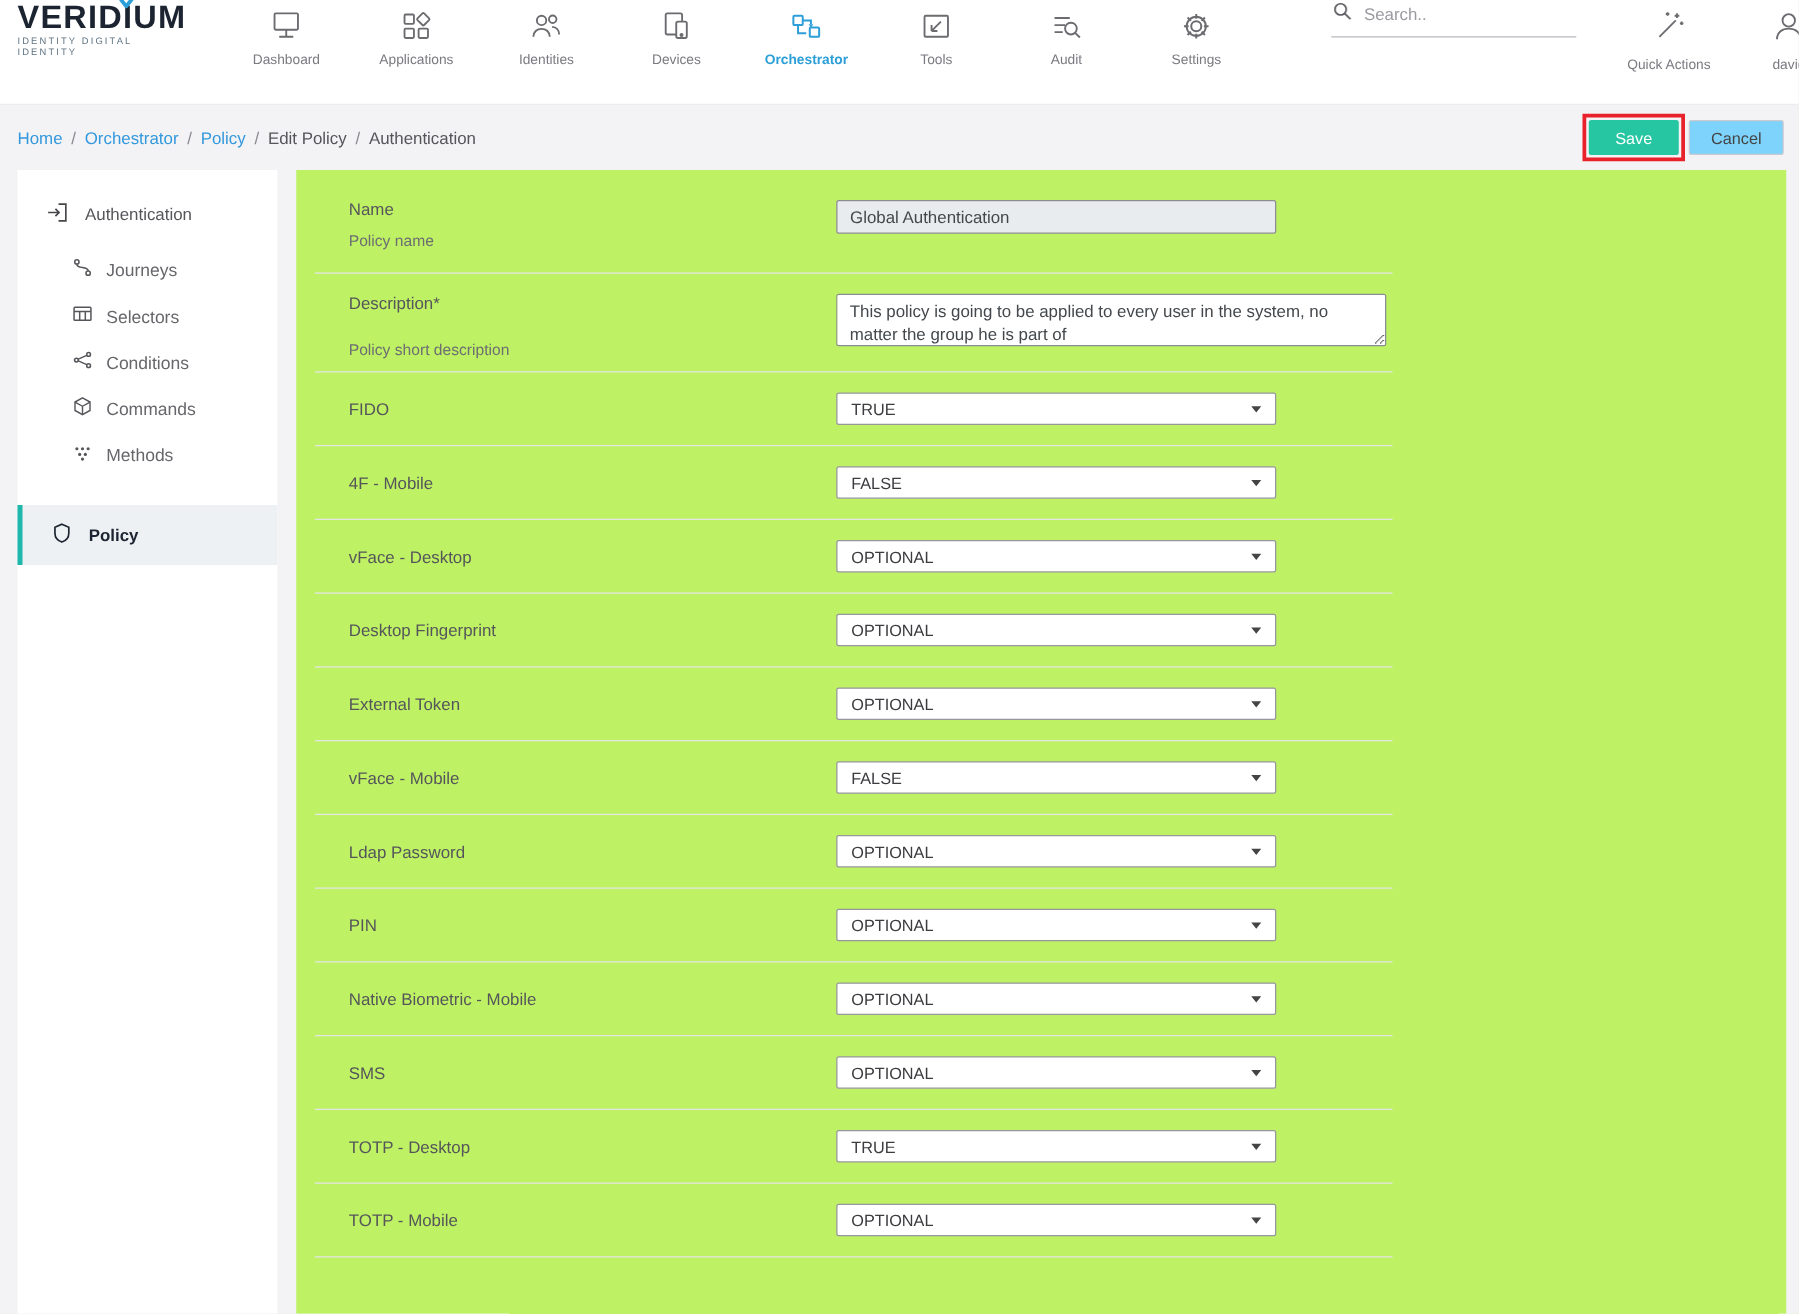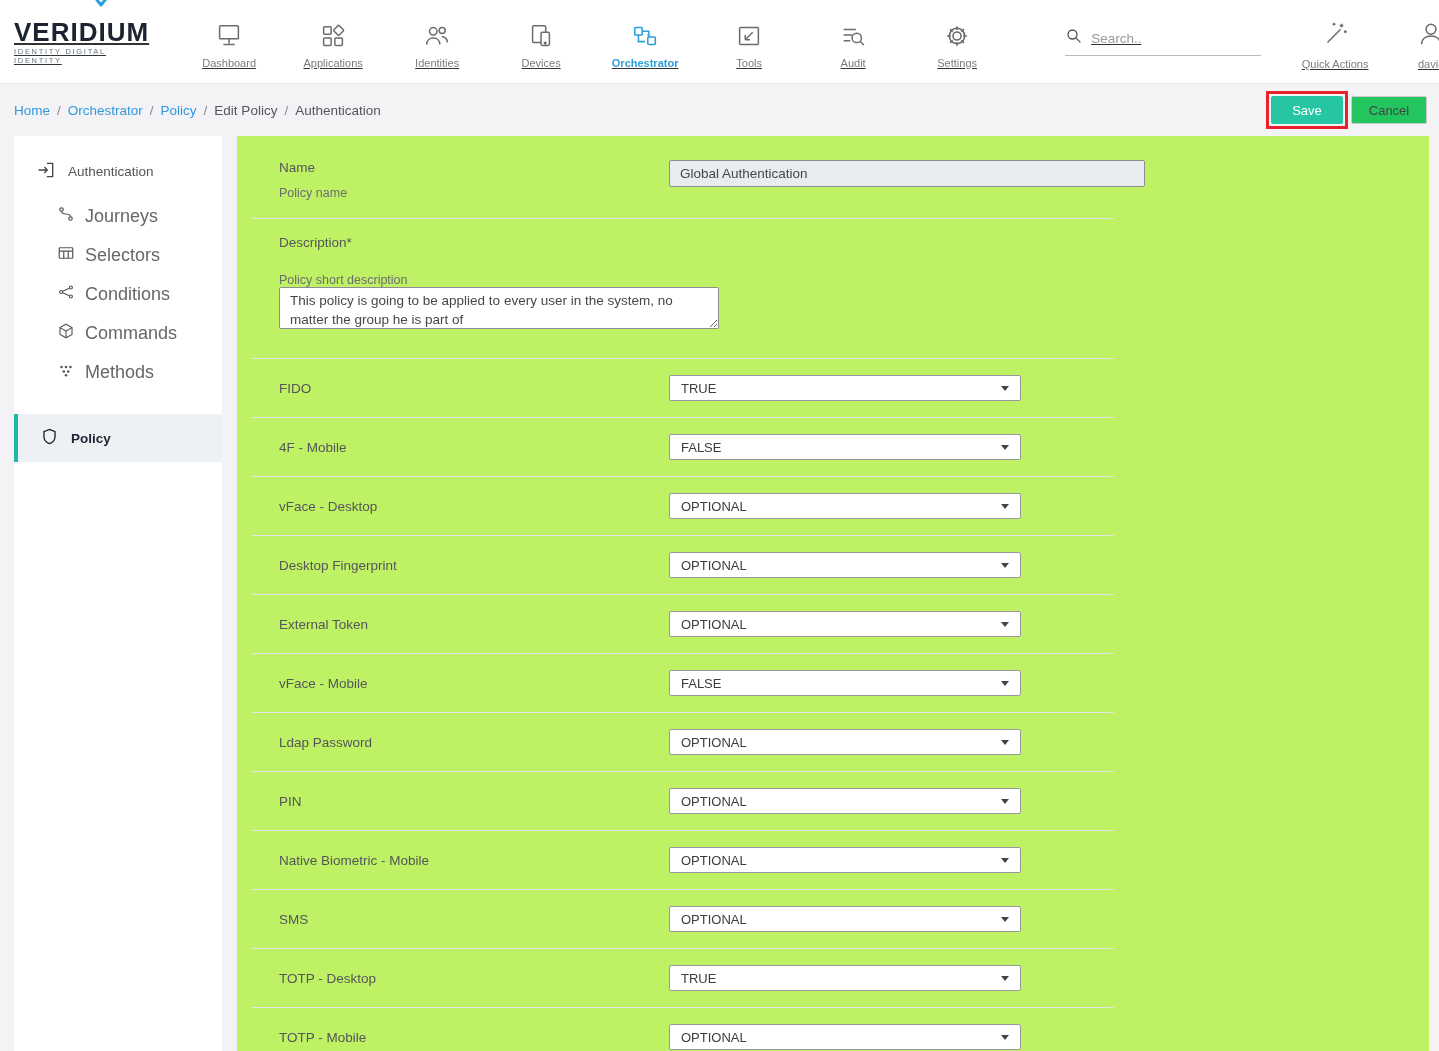--- a/index.html
+++ b/index.html
@@ -1,21 +1,21 @@
 <!DOCTYPE html>
 <html><head>
 <meta charset="utf-8">
 <style>
   * { margin:0; padding:0; box-sizing:border-box; }
   html,body { width:1439px; height:1051px; overflow:hidden;
     font-family:"Liberation Sans", sans-serif; background:#f3f3f5; color:#333; }
 
   
-  .topbar { height:84px; background:#fff; display:flex; align-items:center;
-    border-bottom:1px solid #ececef; position:relative;text-decoration:underline; }
+  .topbar { height:84px; background:#fff; display:flex; align-items:flex-start;
+    border-bottom:1px solid #ececef; position:relative; }
   .logo { margin:0 0 0 14px; width:180px; }
   .wordmark { position:relative; font-size:26px; font-weight:bold; color:#1b2430;
     letter-spacing:1px; line-height:1; }
   .brand-check { position:absolute; left:95px; top:-6px; }
   .tagline { font-size:7.5px; letter-spacing:1.7px; color:#5f7383; margin-top:2px; }
 
   .nav { display:flex; margin-left:28px; }
   .nav-item { width:104px; display:flex; flex-direction:column; align-items:center;
     gap:6px; cursor:pointer; padding-top:6px; }
   .nav-ico svg { display:block; }
@@ -37,52 +37,52 @@
   .crumb-bar { height:52px; display:flex; align-items:center;
     justify-content:space-between; padding:0 12px 0 14px; }
   .crumbs { font-size:13.5px; color:#55555a; display:flex; gap:7px; align-items:center; }
   .crumb-link { color:#3398dc; cursor:pointer; }
   .crumb-sep { color:#8a8a90; }
   .bar-actions { display:flex; gap:8px; align-items:center;justify-content:center; }
   .save-wrap { position:relative; }
   .btn { height:28px; font-size:13px; border-radius:2px; cursor:pointer;
     font-family:"Liberation Sans",sans-serif; }
   .btn-save { width:72px; background:#26c6a2; color:#fff; border:1px solid #26c6a2; }
-  .btn-cancel { width:76px; background:#22c55e; color:#444; border:1px solid #c9c9cf; }
+  .btn-cancel { width:76px; background:#7dd3fc; color:#444; border:1px solid #c9c9cf; }
   .annotation-box { position:absolute; left:-5px; top:-5px; right:-5px; bottom:-5px;
     border:3px solid #e8212b; pointer-events:none; }
 
   
   .content { display:flex; gap:15px; padding:0 10px 0 14px; height:915px; }
   .sidebar { width:208px; background:#fff; flex-shrink:0; padding-top:12px; }
   .side-header { display:flex; align-items:center; gap:12px; padding:12px 0 14px 22px;
     font-size:13.5px; color:#55555a; }
   .side-item { display:flex; align-items:center; gap:10px; padding:8px 0 8px 43px;
-    font-size:18px; color:#66666b; cursor:pointer; }
+    font-size:14px; color:#66666b; cursor:pointer; }
   .side-item svg { flex-shrink:0; }
   .side-active { margin-top:22px; display:flex; align-items:center; gap:12px;
     padding:13px 0 13px 22px; background:#eef1f4; border-left:4px solid #1db8ab;
     font-size:13.5px; font-weight:bold; color:#1b2430; cursor:pointer; }
 
   .main { flex:1; background:#bef264; }
   .form-area { margin-left:15px; width:862px; }
   .form-row { display:flex; border-bottom:1px solid #e5e5e8; padding:16px 0 16px 27px; }
   .row-top { align-items:flex-start; }
   .row-mid { align-items:center; }
   .label-col { width:390px; }
   .f-label { font-size:13.5px; color:#55555a; }
   .f-sub { font-size:12.5px; color:#6d6d72; }
   .control-col { width:440px; }
 
   .name-row { padding-top:24px; padding-bottom:18px; }
   .name-row .f-sub { margin-top:11px; }
-  .desc-row { padding-top:16px; padding-bottom:25px;flex-direction:column; }
+  .desc-row { padding-top:16px; padding-bottom:10px; }
   .desc-row .f-sub { margin-top:23px; }
 
-  .text-input { width:476px; height:27px; background:#e9ecef; border:1px solid #8d8d93;
+  .text-input { width:352px; height:27px; background:#e9ecef; border:1px solid #8d8d93;
     border-radius:2px; padding:5px 10px; font-size:13.5px; color:#44484c;
     font-family:"Liberation Sans",sans-serif; }
   textarea.desc-input { width:440px; height:42px; border:1px solid #8d8d93;
     border-radius:2px; padding:4px 10px; font-size:13.5px; color:#44484c;
     line-height:1.4; font-family:"Liberation Sans",sans-serif; resize:both; }
 
   .select { width:352px; height:26px; border:1px solid #97979d; border-radius:2px;
     background:#fff; display:flex; align-items:center; justify-content:space-between;
     padding:0 11px; cursor:pointer; }
   .select-value { font-size:13px; color:#3c3c40; }

